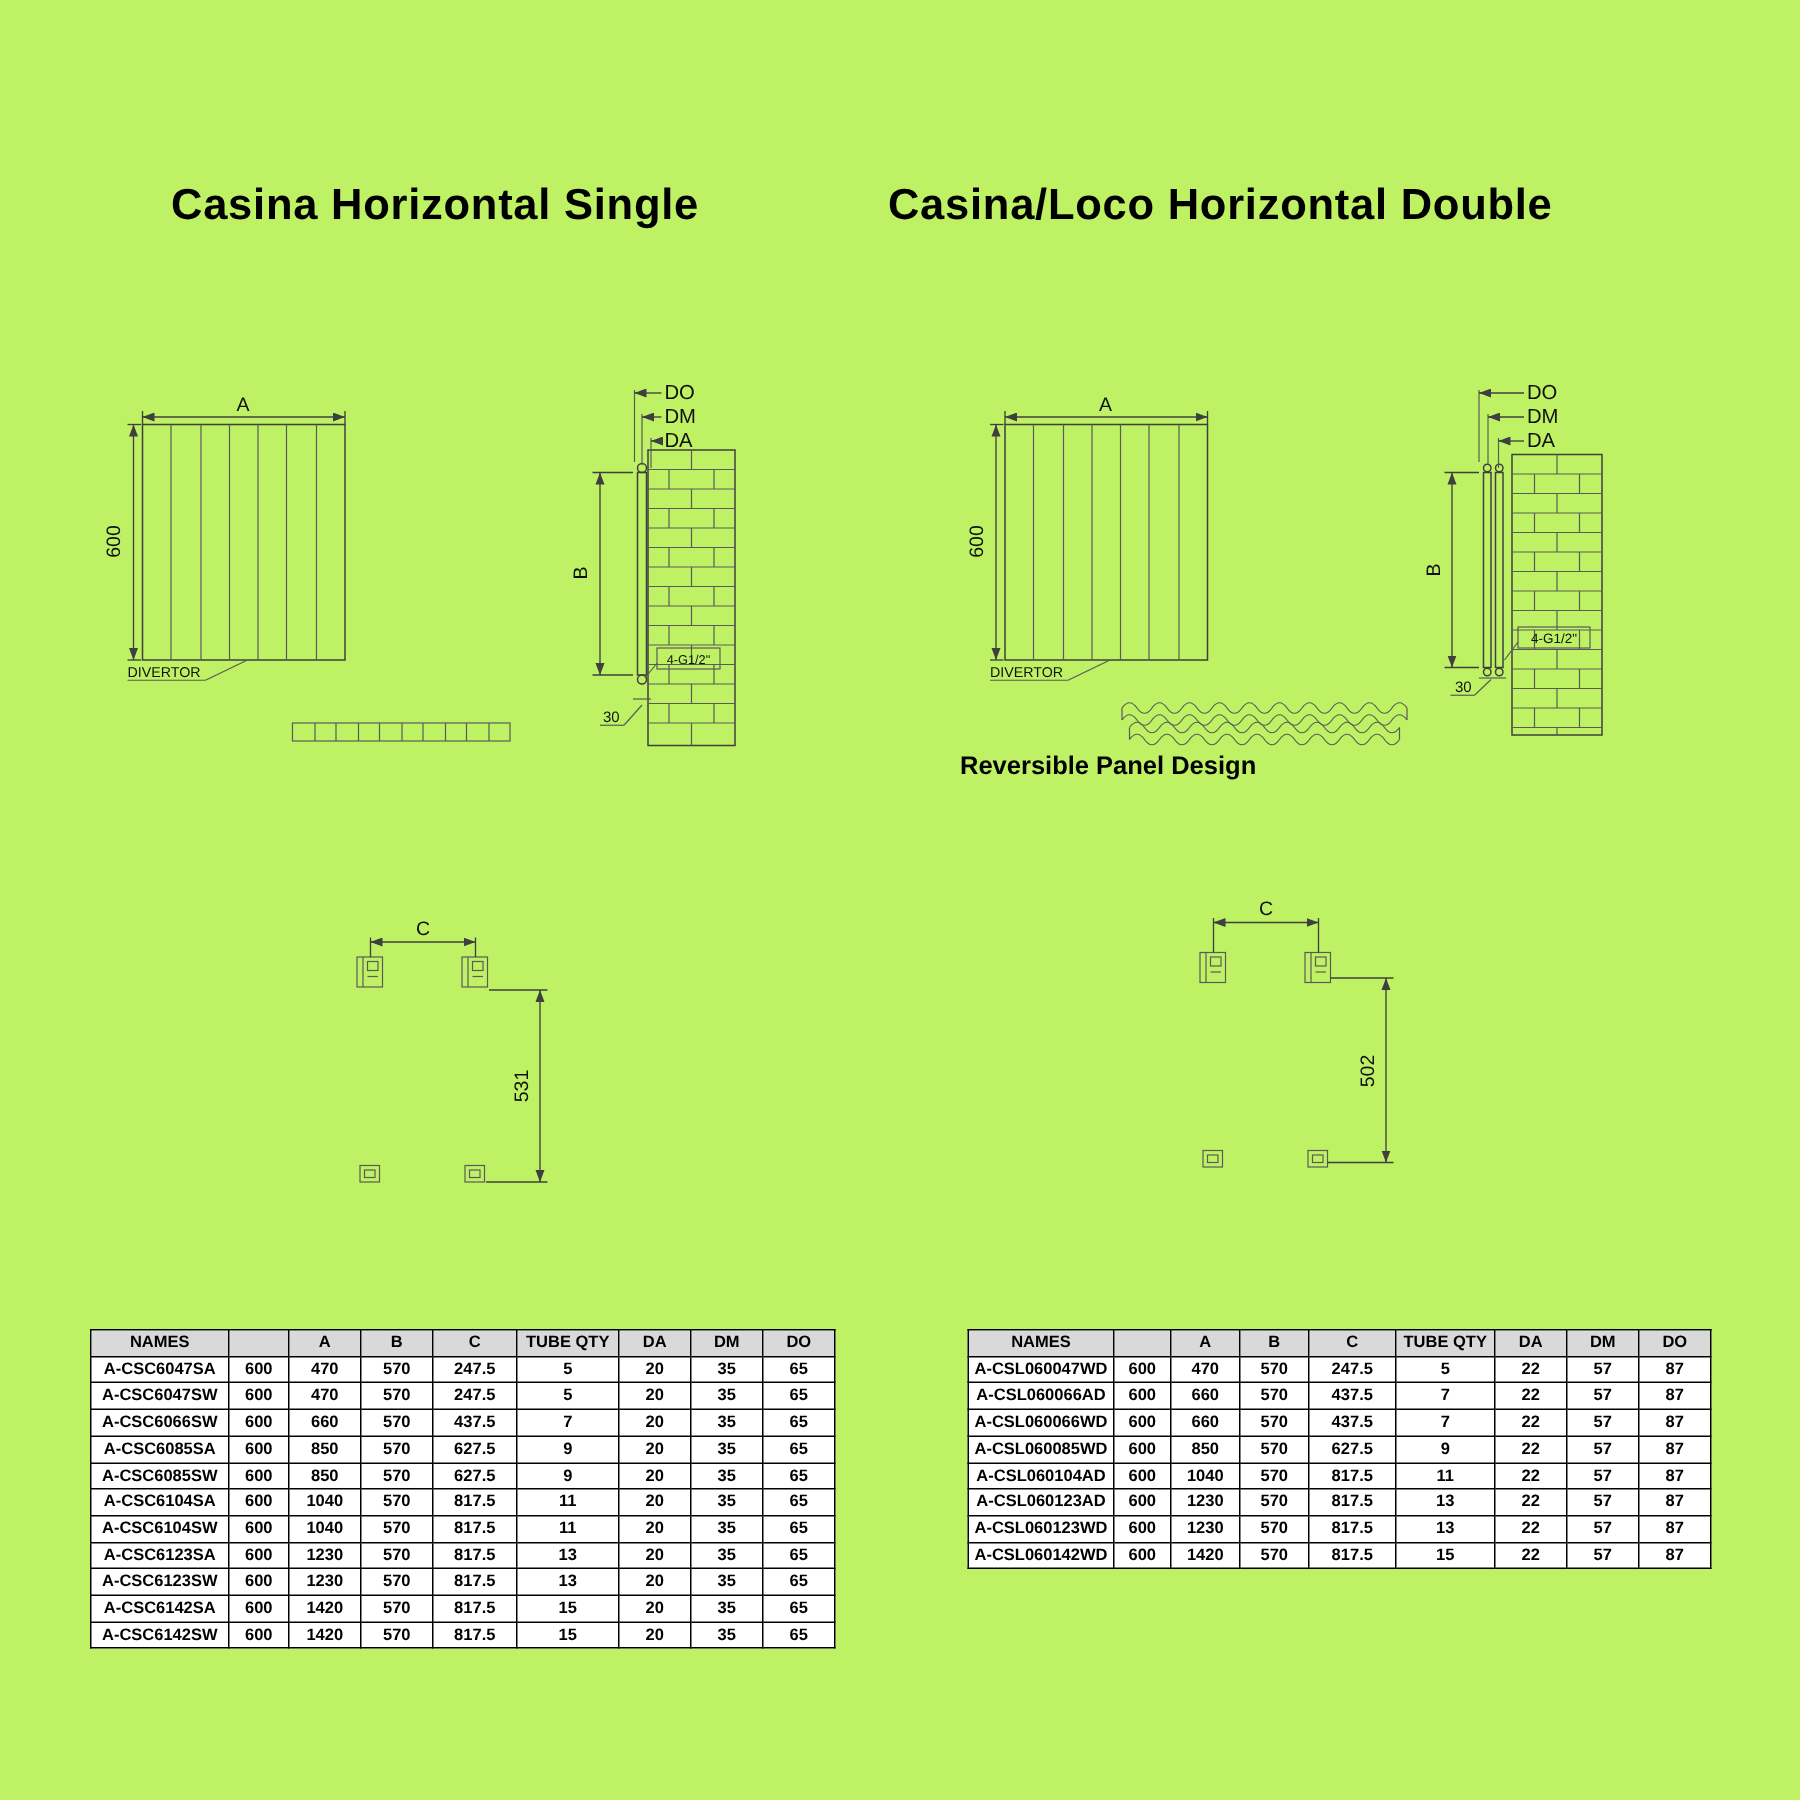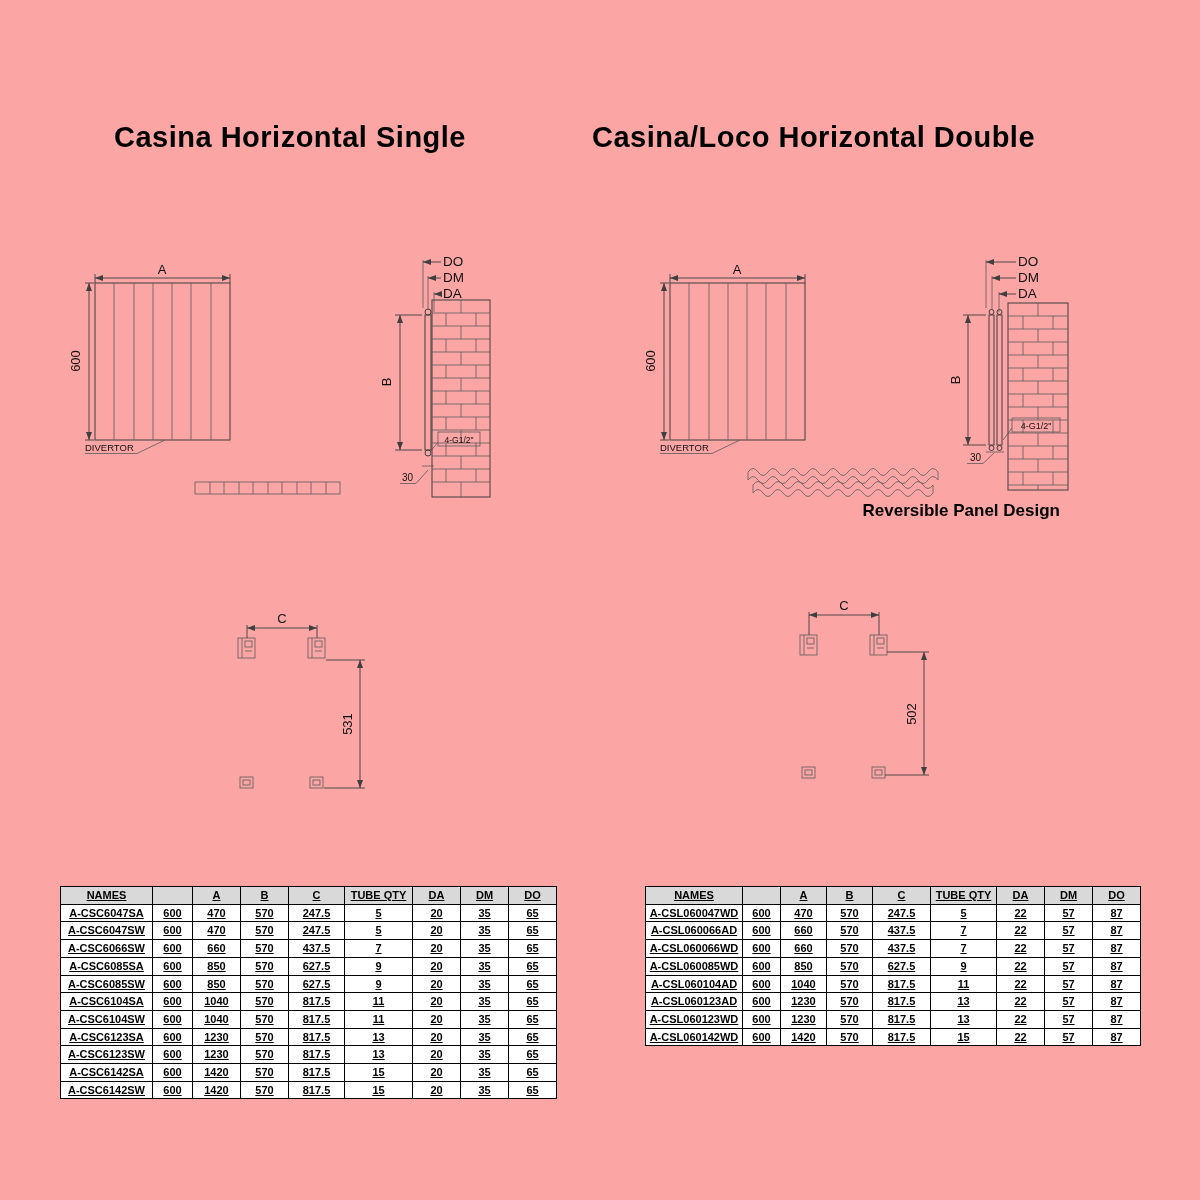--- a/index.html
+++ b/index.html
@@ -1,25 +1,25 @@
 <!DOCTYPE html>
 <html><head>
 <meta charset="utf-8">
 <style>
   html,body{margin:0;padding:0;background:#fff;}
-  .page{position:relative;width:1200px;height:1200px;background:#fca5a5;overflow:hidden;
+  .page{position:relative;width:1200px;height:1200px;background:#bef264;overflow:hidden;
         font-family:"Liberation Sans",sans-serif;color:#000;}
   .title{position:absolute;font-weight:bold;font-size:29px;text-align:center;letter-spacing:.5px;}
-  .subtitle{position:absolute;font-weight:bold;font-size:17px;text-align:right;}
+  .subtitle{position:absolute;font-weight:bold;font-size:17px;text-align:left;}
   svg{position:absolute;overflow:visible;}
   svg text{font-family:"Liberation Sans",sans-serif;fill:#111;}
   .ln{stroke:#3f3f3f;stroke-width:1;fill:none;}
   .thin{stroke:#5a5a5a;stroke-width:.8;fill:none;}
   .dim{stroke:#3f3f3f;stroke-width:.9;fill:none;}
-  table{border-collapse:collapse;table-layout:fixed;position:absolute;background:#fff;text-decoration:underline;}
+  table{border-collapse:collapse;table-layout:fixed;position:absolute;background:#fff;}
   th,td{border:1px solid #000;text-align:center;vertical-align:middle;padding:0;
         height:16.7px;line-height:16.7px;font-size:11px;font-weight:bold;
         white-space:nowrap;overflow:hidden;}
   th{background:#d9d9d9;}
 </style>
 </head>
 <body>
 
 <div class="page">
 

